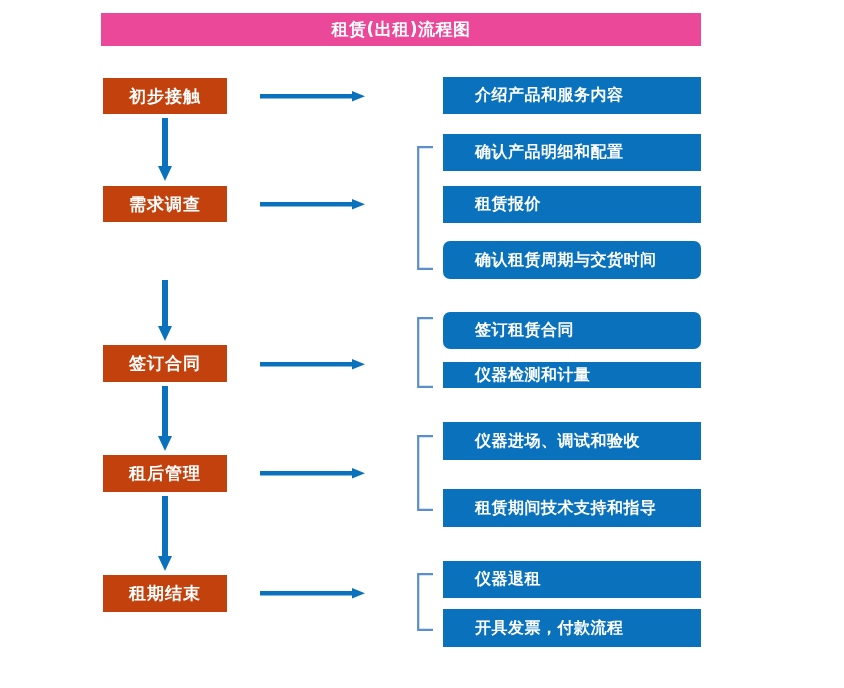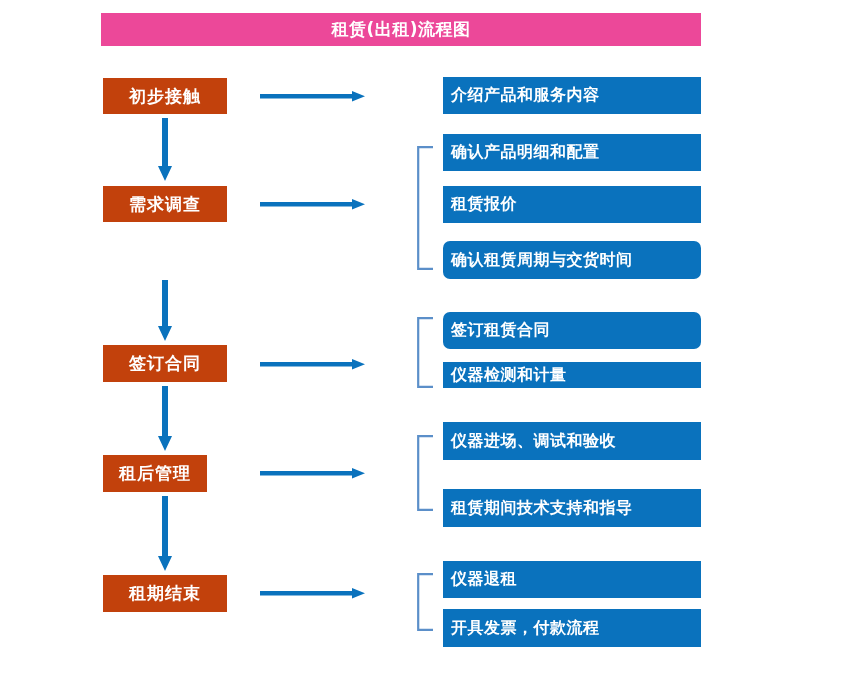--- a/index.html
+++ b/index.html
@@ -49,21 +49,21 @@
   }
   .detail-box {
     position: absolute;
     background: #0a72bd;
     color: #ffffff;
     display: flex;
     align-items: center;
     justify-content: flex-start;
     font-size: 16px;
     font-weight: bold;
-    padding-left: 8px;
+    padding-left: 32px;
     box-sizing: border-box;
     white-space: nowrap;
     letter-spacing: 0.5px;
   }
   .h-arrow {
     position: absolute;
     height: 14px;
   }
   .v-arrow {
     position: absolute;
@@ -88,21 +88,21 @@
   </div>
 
   <div class="stage-box" style="left:103px; top:186px; width:124px; height:36px;">
     <span>需求调查</span>
   </div>
 
   <div class="stage-box" style="left:103px; top:345px; width:124px; height:37px;">
     <span>签订合同</span>
   </div>
 
-  <div class="stage-box" style="left:103px; top:455px; width:104px; height:37px;">
+  <div class="stage-box" style="left:103px; top:455px; width:124px; height:37px;">
     <span>租后管理</span>
   </div>
 
   <div class="stage-box" style="left:103px; top:575px; width:124px; height:37px;">
     <span>租期结束</span>
   </div>
 
   <div class="v-arrow" style="left:156px; top:118px; height:64px;">
     <svg width="18" height="64" viewBox="0 0 18 64">
       <rect x="6" y="0" width="6" height="50" fill="#0a72bd"></rect>

